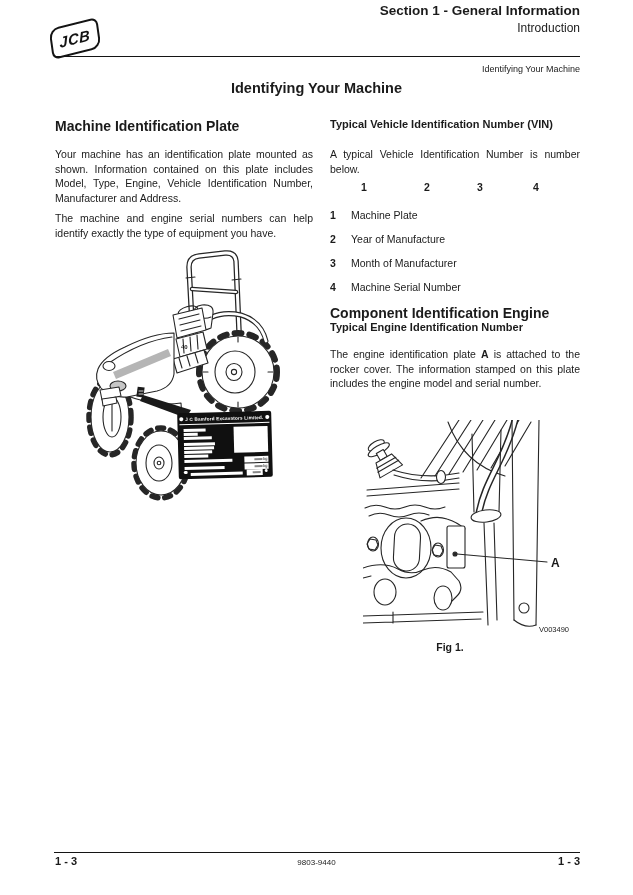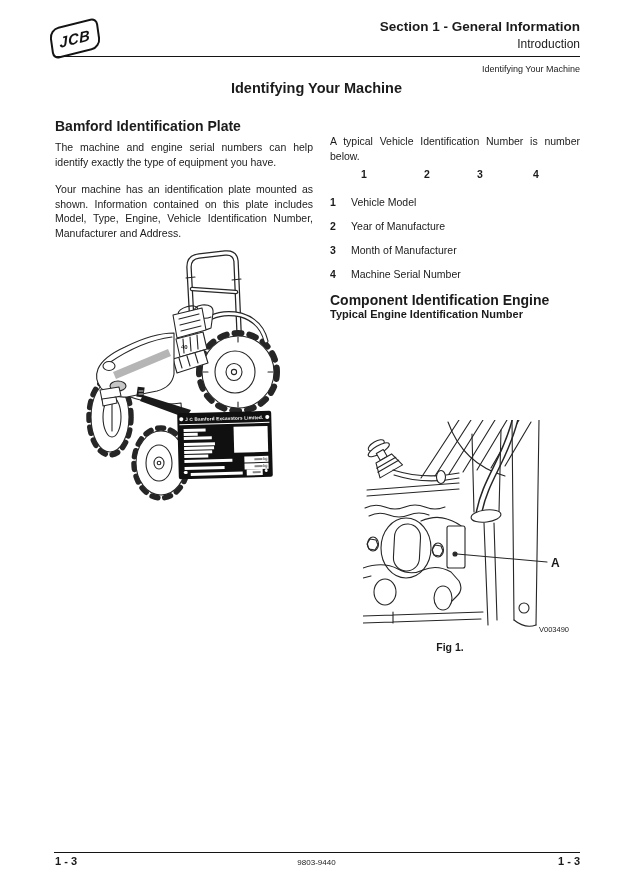--- a/index.html
+++ b/index.html
@@ -8,21 +8,21 @@
     font-family:"Liberation Sans", sans-serif; color:#1b1b1b; overflow:hidden;
   }
   
   .logo {
     position:absolute; left:50px; top:23px; width:46px; height:27px;
     border:2.5px solid #141414; border-radius:10px 7px 10px 7px;
     transform:rotate(-14deg) skewX(-6deg);
     display:flex; align-items:center; justify-content:center; background:#fff;
   }
   .logo span { font-style:italic; font-weight:bold; font-size:15px; color:#141414; transform:skewX(-4deg); letter-spacing:.5px; }
-  .hdr-right { position:absolute; right:53px; top:19px; text-align:right; line-height:1.15; }
+  .hdr-right { position:absolute; right:53px; top:3px; text-align:right; line-height:1.15; }
   .hdr-section { font-size:13.5px; font-weight:bold; }
   .hdr-sub { font-size:12px; font-weight:normal; margin-top:3px; }
   .hdr-rule { position:absolute; left:54px; right:53px; top:56px; border-top:1.8px solid #141414; }
   .hdr-breadcrumb { position:absolute; right:53px; top:64px; font-size:9px; }
   .page-title { position:absolute; left:0; top:80px; width:633px; text-align:center; font-size:14.5px; font-weight:bold; margin:0; }
   
   .col-left  { position:absolute; left:55px;  top:118px; width:258px; }
   .col-right { position:absolute; left:330px; top:118px; width:250px; }
   h2.head  { font-size:14px; font-weight:bold; margin:0; line-height:16px; }
   h3.sub   { font-size:11px; font-weight:bold; margin:0; line-height:13px; }
@@ -79,23 +79,23 @@
   </div>
   <div class="hdr-right">
     <div class="hdr-section">Section 1 - General Information</div>
     <div class="hdr-sub">Introduction</div>
   </div>
   <div class="hdr-rule"></div>
   <div class="hdr-breadcrumb">Identifying Your Machine</div>
   <h1 class="page-title">Identifying Your Machine</h1>
 
   <div class="col-left">
-    <h2 class="head">Bamford Identification Plate</h2>
+    <h2 class="head">Machine Identification Plate</h2>
+    <p class="body">Your machine has an identification plate mounted as shown. Information contained on this plate includes Model, Type, Engine, Vehicle Identification Number, Manufacturer and Address.</p>
     <p class="body tight">The machine and engine serial numbers can help identify exactly the type of equipment you have.</p>
-    <p class="body">Your machine has an identification plate mounted as shown. Information contained on this plate includes Model, Type, Engine, Vehicle Identification Number, Manufacturer and Address.</p>
   </div>
 
   <div class="tractor-fig">
     <svg width="260" height="260" viewBox="0 0 260 260">
       <g stroke="#262626" stroke-width="1.1" fill="none" stroke-linecap="round" stroke-linejoin="round">
 
         <path d="M137,78 L134,22 Q134,12 144,11 L170,8 Q180,7 181,16 L184,86" stroke-width="5.5"></path>
         <path d="M137,78 L134,22 Q134,12 144,11 L170,8 Q180,7 181,16 L184,86" stroke="#fff" stroke-width="3"></path>
         <path d="M137,44 L181,47" stroke-width="4.5"></path>
         <path d="M137,44 L181,47" stroke="#fff" stroke-width="2.2"></path>
@@ -174,47 +174,49 @@
         <div class="pbox" style="top:40px;"><span class="mini"></span><span>kg</span></div>
         <div class="pbar" style="top:48px;left:10px;width:52px;"></div>
         <div class="pbox" style="top:46px;right:8px;width:16px;"><span class="mini"></span></div>
         <div class="rivet rivet-bl"></div>
         <div class="rivet rivet-br"></div>
       </div>
     </div>
   </div>
 
   <div class="col-right">
+    <h3 class="sub">Typical Vehicle Identification Number (VIN)</h3>
     <p class="body" style="margin-top:16px;">A typical Vehicle Identification Number is number below.</p>
     <div class="vin-row vin-indices">
       <span>1</span>
       <span>2</span>
       <span>3</span>
       <span>4</span>
     </div>
     <div class="legend">
       <div class="legend-item">
         <span class="num">1</span>
-        <span>Vehicle Model</span>
+        <span>Machine Plate</span>
       </div>
       <div class="legend-item">
         <span class="num">2</span>
         <span>Year of Manufacture</span>
       </div>
       <div class="legend-item">
         <span class="num">3</span>
         <span>Month of Manufacturer</span>
       </div>
       <div class="legend-item">
         <span class="num">4</span>
         <span>Machine Serial Number</span>
       </div>
     </div>
     <h2 class="head comp-head">Component Identification Engine</h2>
     <h3 class="sub comp-sub">Typical Engine Identification Number</h3>
+    <p class="body"><span>The engine identification plate </span><b>A</b><span> is attached to the rocker cover. The information stamped on this plate includes the engine model and serial number.</span></p>
   </div>
 
   <div class="engine-fig">
     <svg width="214" height="214" viewBox="0 0 214 214">
       <g stroke="#262626" stroke-width="1.1" fill="none" stroke-linecap="round" stroke-linejoin="round">
 
         <path d="M96,0 L58,58 M108,0 L72,56 M120,0 L86,54 M132,0 L100,52 M144,0 L114,50 M156,0 L128,48 M168,2 L142,46"></path>
         <path d="M85,2 Q100,44 142,56"></path>
 
         <path d="M152,0 C142,40 122,60 116,93" stroke-width="7"></path>

